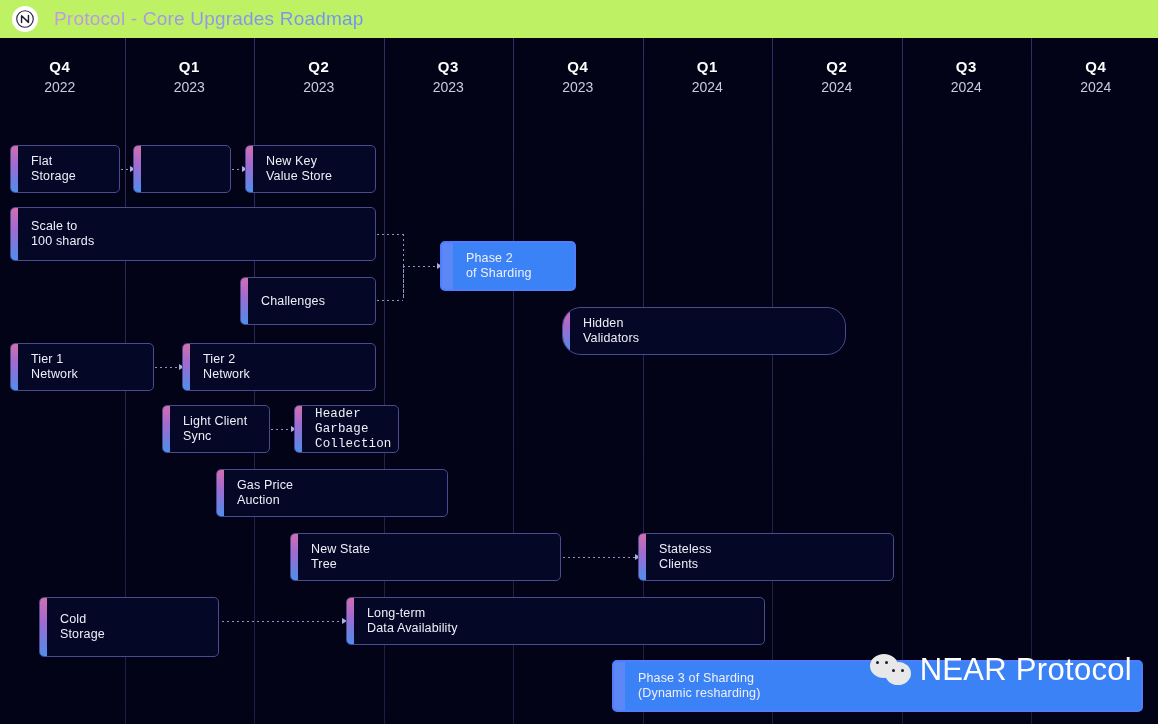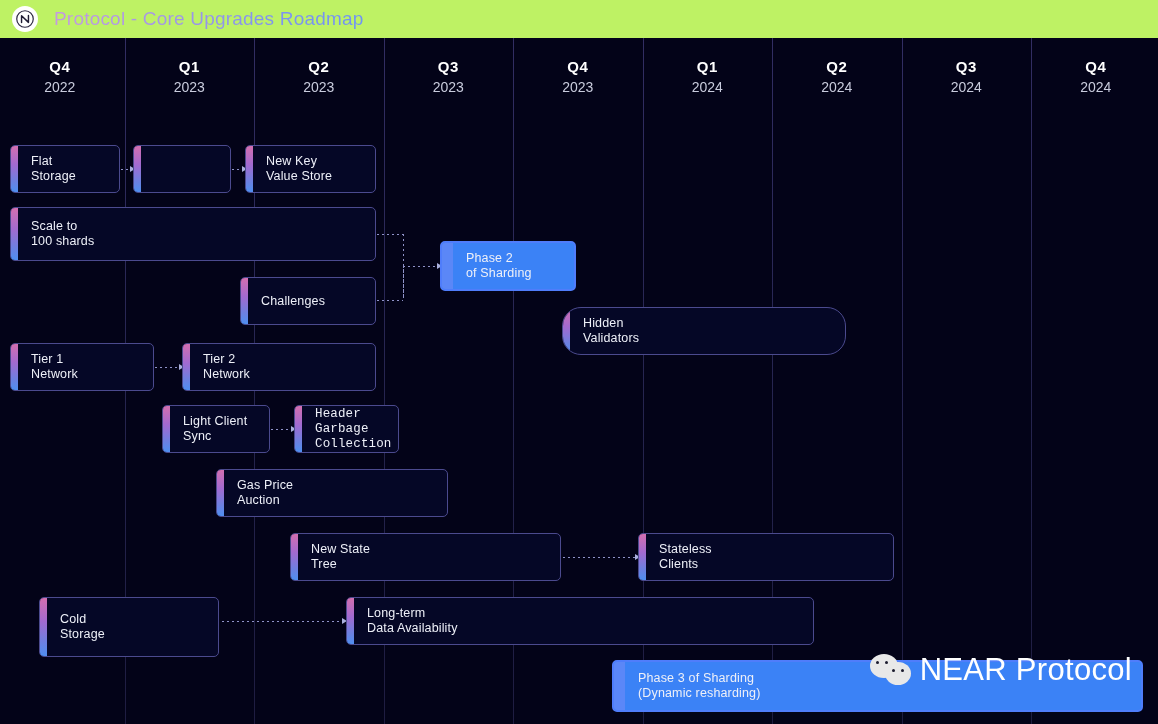--- a/index.html
+++ b/index.html
@@ -251,21 +251,21 @@
       <div class="bar" style="left: 638px; top: 495px; width: 256px; height: 48px;">
         <span class="accent"></span>
         <span class="label">Stateless
 Clients</span>
       </div>
       <div class="bar" style="left: 10px; top: 559px; width: 180px; height: 60px; margin-left: 29px;">
         <span class="accent"></span>
         <span class="label">Cold
 Storage</span>
       </div>
-      <div class="bar" style="left: 346px; top: 559px; width: 468px; height: 48px;">
+      <div class="bar" style="left: 346px; top: 559px; width: 419px; height: 48px;">
         <span class="accent"></span>
         <span class="label">Long-term
 Data Availability</span>
       </div>
       <div class="bar hl" style="left: 612px; top: 622px; width: 531px; height: 52px;">
         <span class="accent"></span>
         <span class="label">Phase 3 of Sharding
 (Dynamic resharding)</span>
       </div>
     </div>

